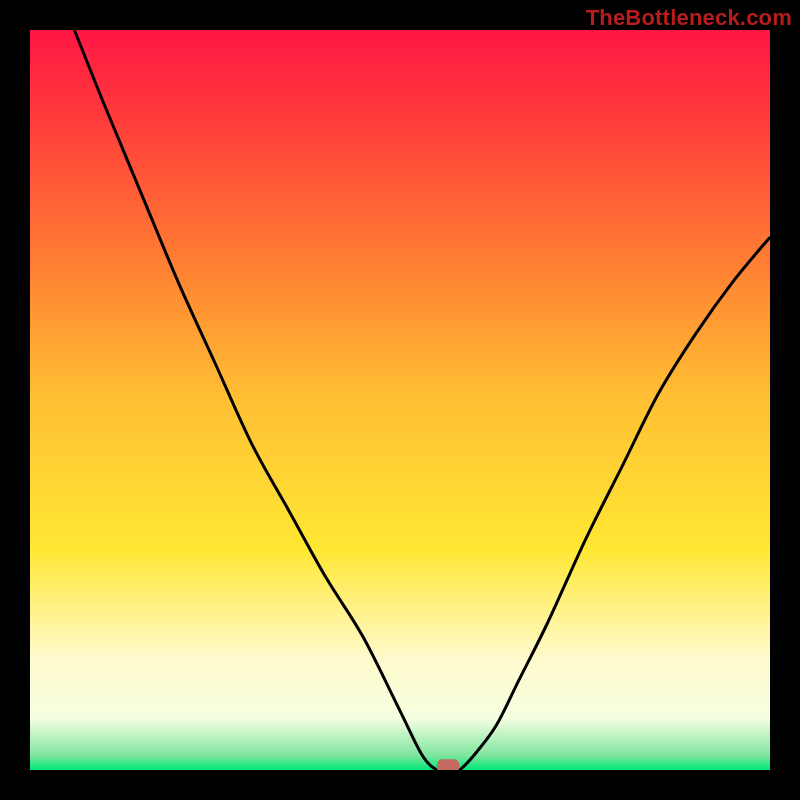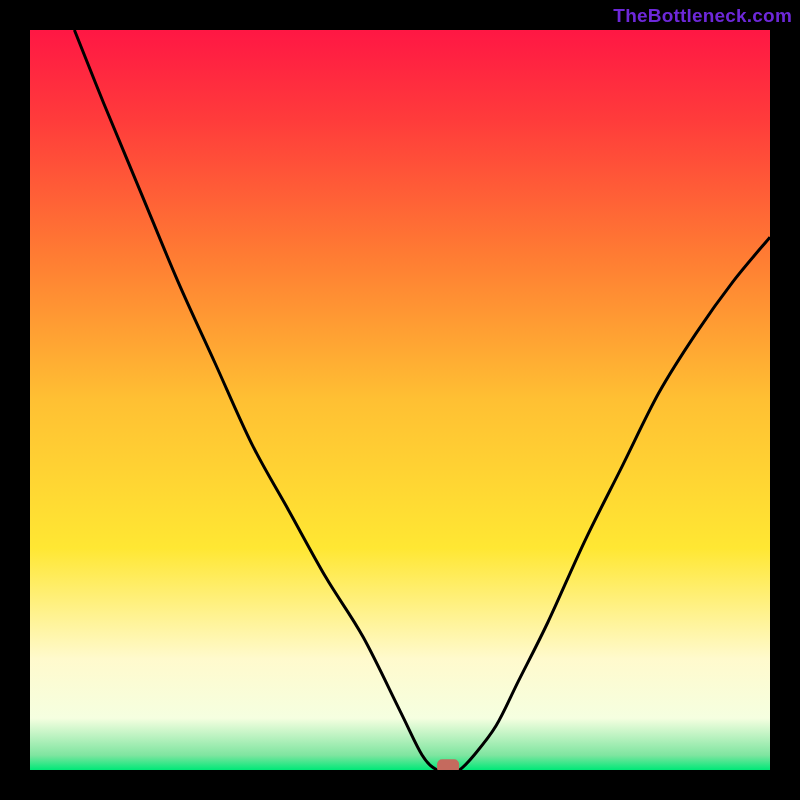--- a/index.html
+++ b/index.html
@@ -11,22 +11,22 @@
   .chart-wrap {
     width: 800px;
     height: 800px;
     position: relative;
   }
   .watermark {
     position: absolute;
     top: 5px;
     right: 8px;
     font-weight: bold;
-    font-size: 19px;
-    color: #6d28d9;
+    font-size: 22px;
+    color: #b91c1c;
     z-index: 3;
     letter-spacing: 0.2px;
   }
   svg {
     display: block;
     width: 800px;
     height: 800px;
   }
 </style>
 </head>

